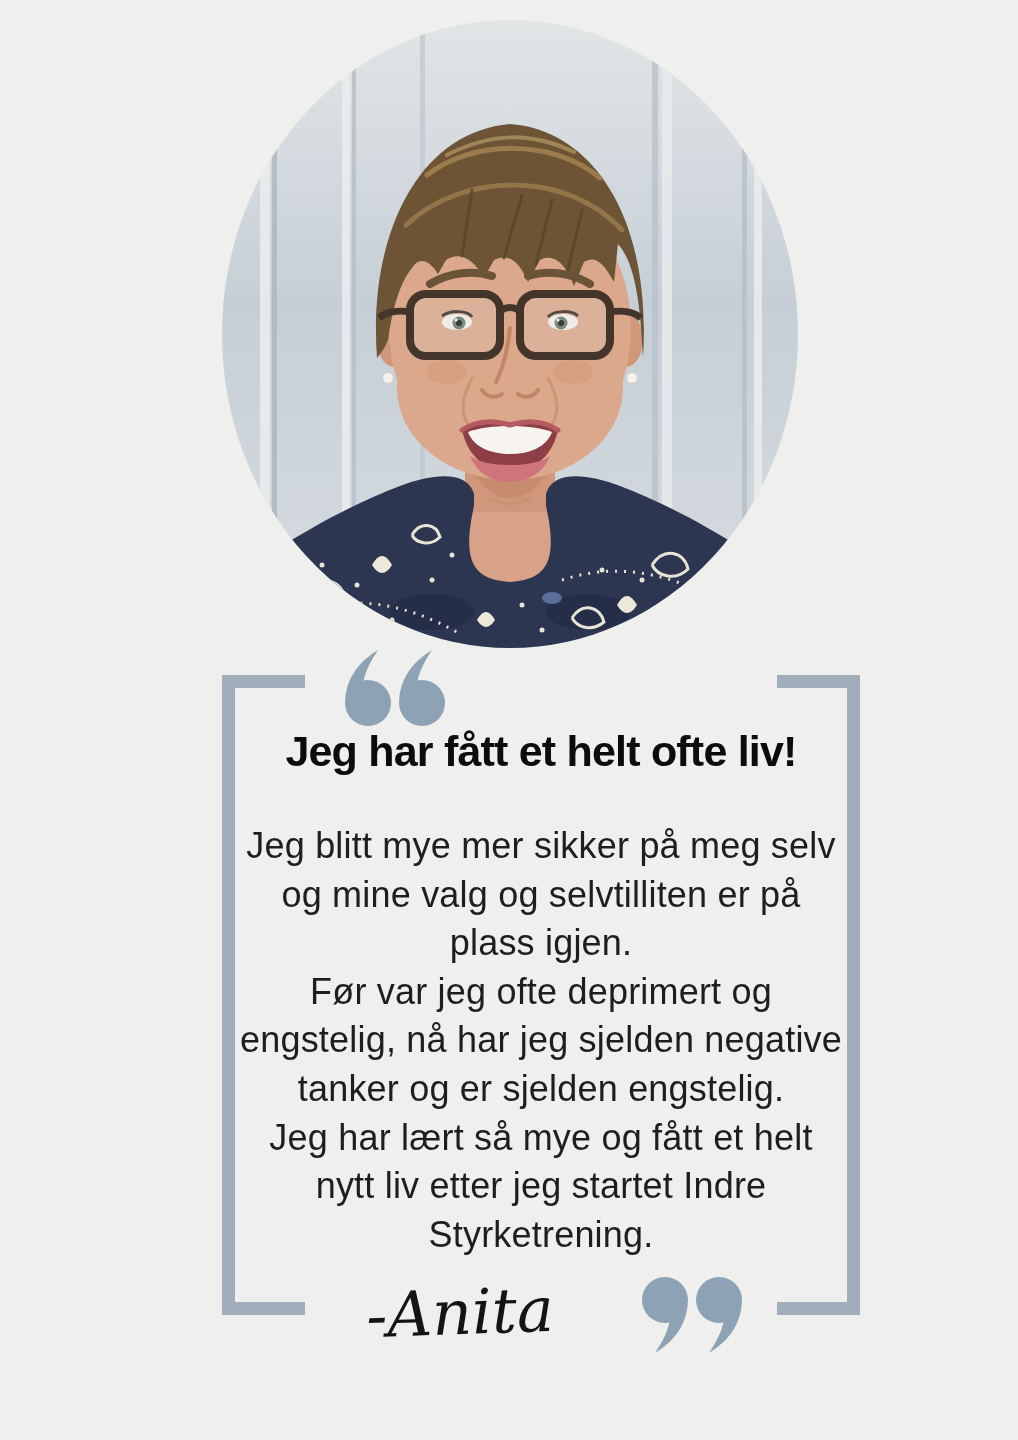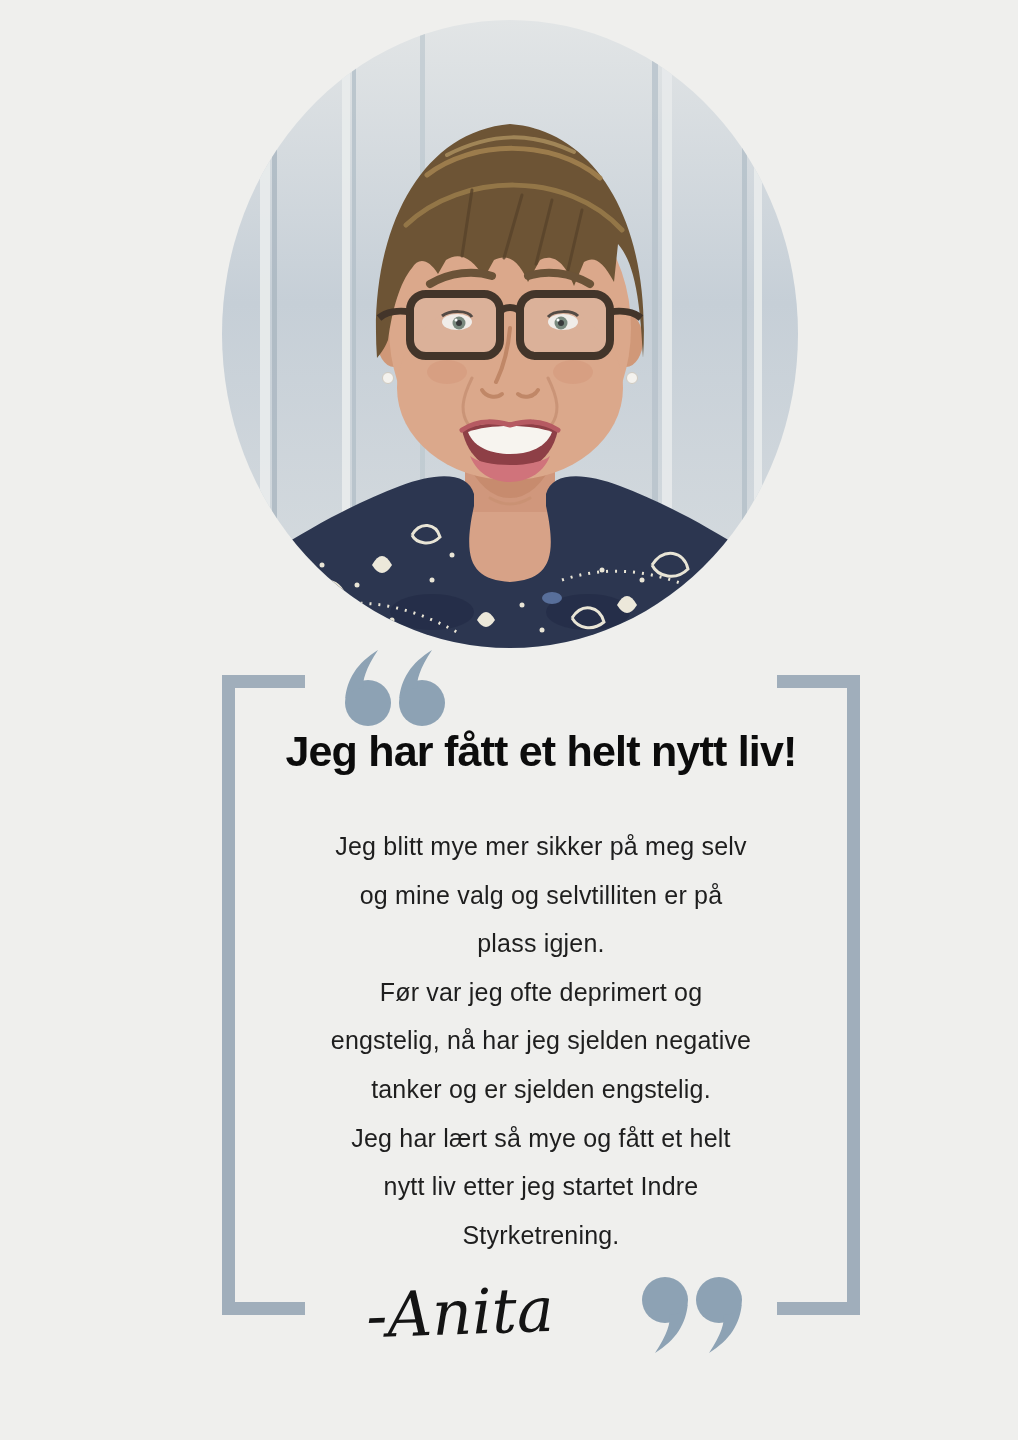--- a/index.html
+++ b/index.html
@@ -37,21 +37,21 @@
   .quote-heading{
     position:absolute;left:222px;top:728px;width:638px;
     text-align:center;
     font-size:43px;font-weight:700;letter-spacing:-0.8px;
     color:var(--heading-text);
     line-height:1.1;
   }
   .quote-body{
     position:absolute;left:192px;top:822px;width:698px;
     text-align:center;
-    font-size:25px;font-weight:300;line-height:48.6px;
+    font-size:36px;font-weight:300;line-height:48.6px;
     letter-spacing:0.2px;
     color:var(--body-text);
     white-space:pre-line;
   }
   .quote-signature{
     position:absolute;left:310px;top:1282px;width:300px;
     text-align:center;
     font-family:"DejaVu Serif", serif;
     font-style:italic;font-weight:400;
     font-size:62px;line-height:1;
@@ -217,21 +217,21 @@
     </svg>
   </div>
 
   <div class="frame-piece frame-left-line"></div>
   <div class="frame-piece frame-right-line"></div>
   <div class="frame-piece frame-corner-h frame-tl"></div>
   <div class="frame-piece frame-corner-h frame-tr"></div>
   <div class="frame-piece frame-corner-h frame-bl"></div>
   <div class="frame-piece frame-corner-h frame-br"></div>
 
-  <div class="quote-heading">Jeg har fått et helt nytt liv!</div>
+  <div class="quote-heading">Jeg har fått et helt ofte liv!</div>
   <div class="quote-body">Jeg blitt mye mer sikker på meg selv
 og mine valg og selvtilliten er på
 plass igjen.
 Før var jeg ofte deprimert og
 engstelig, nå har jeg sjelden negative
 tanker og er sjelden engstelig.
 Jeg har lært så mye og fått et helt
 nytt liv etter jeg startet Indre
 Styrketrening.</div>
   <div class="quote-signature">-Anita</div>

